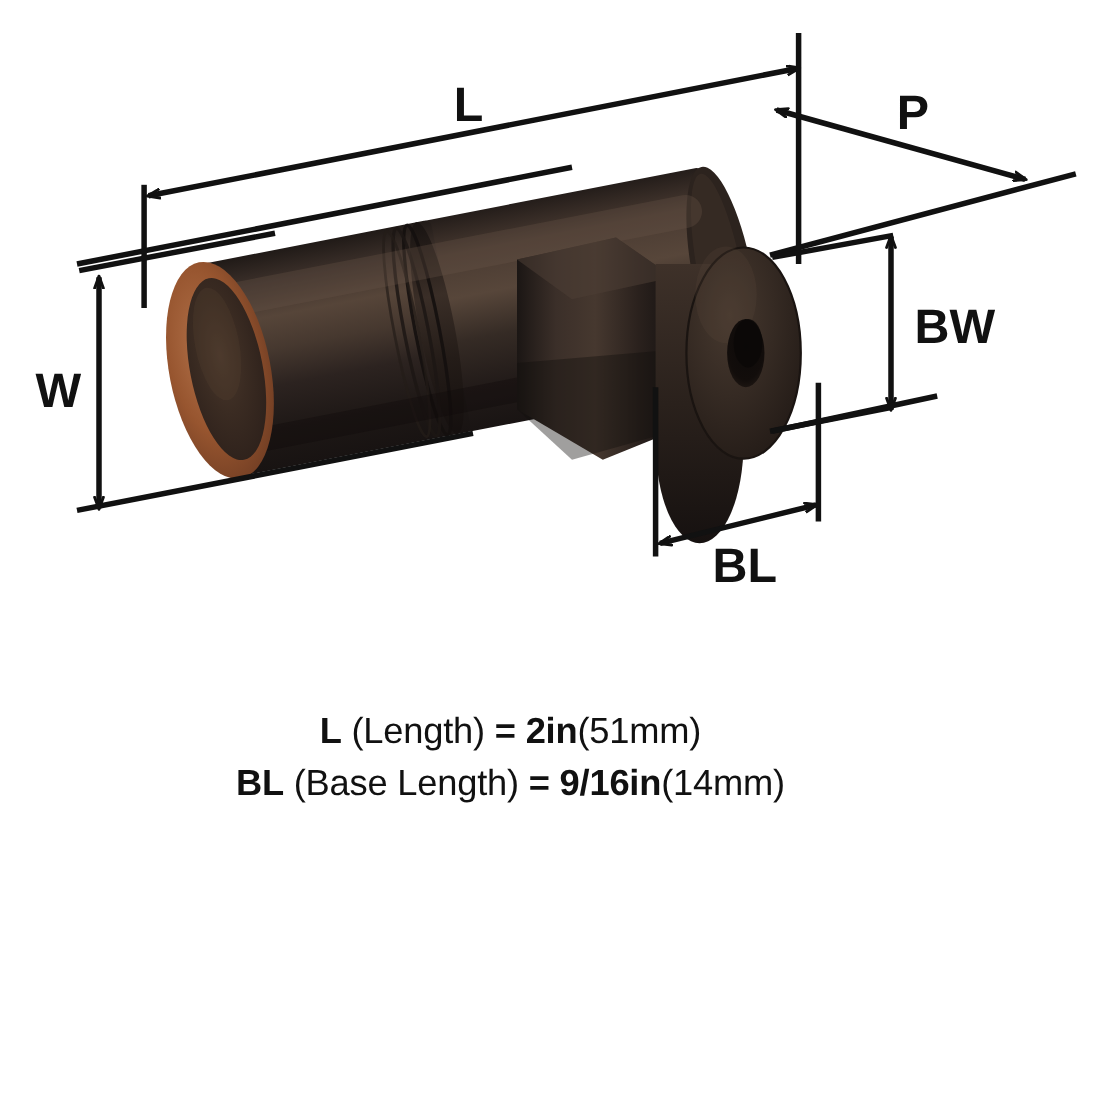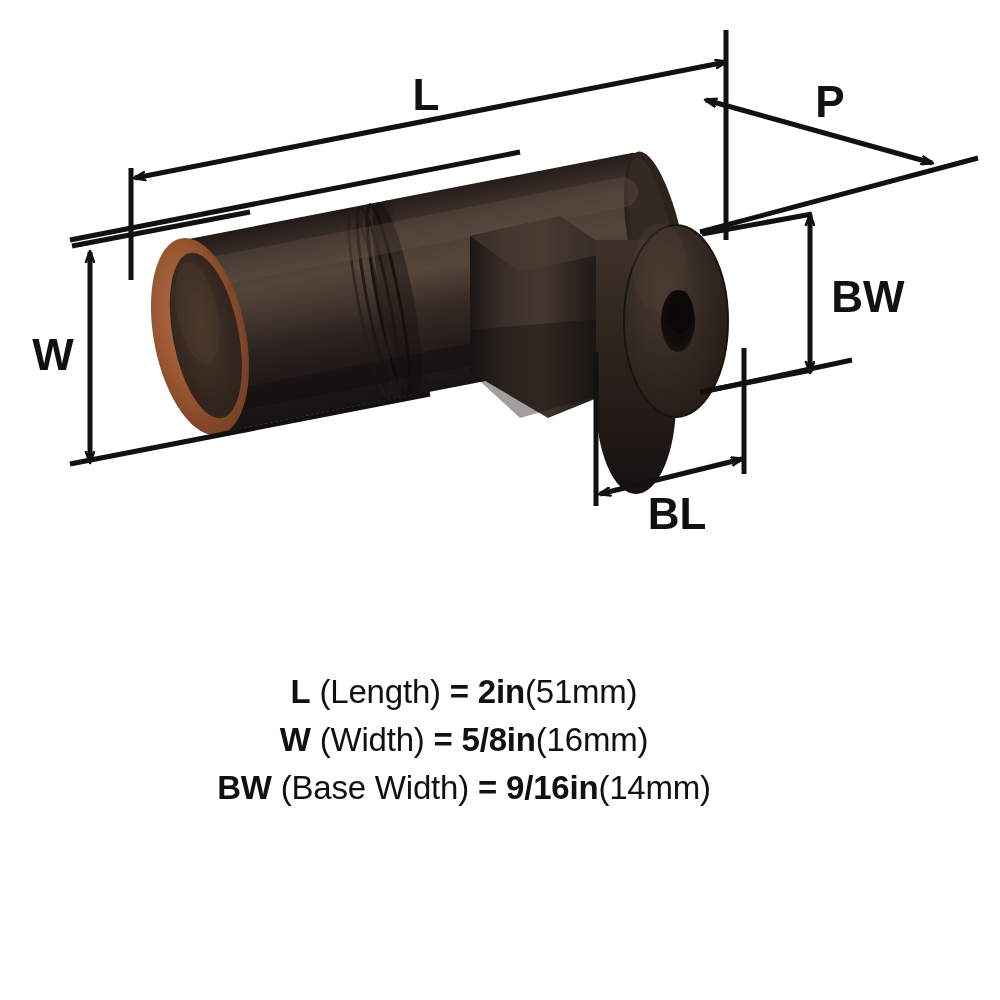--- a/index.html
+++ b/index.html
@@ -34,21 +34,21 @@
   }
   .dim-label {
     font-family: "Liberation Sans", sans-serif;
     font-weight: bold;
     fill: #111111;
   }
 
   #spec-list {
     position: absolute;
     left: 0;
-    top: 668px;
+    top: 640px;
     width: 928px;
     text-align: center;
   }
   .spec-row {
     height: 48px;
     line-height: 48px;
     white-space: nowrap;
     font-size: 33px;
     letter-spacing: -0.2px;
   }
@@ -233,25 +233,22 @@
       <text class="dim-label" x="677" y="529" font-size="44" text-anchor="middle">BL</text>
     </svg>
   </div>
 
   <div id="spec-list">
 
     <div class="spec-row">
       <span class="abbr">L</span><span> </span><span class="descr">(Length)</span><span> </span><span class="eq">=</span><span> </span><span class="value">2in</span><span class="metric">(51mm)</span>
     </div>
 
+
+
     <div class="spec-row">
-      <span class="abbr">W</span><span> </span><span class="descr">(Width)</span><span> </span><span class="eq">=</span><span> </span><span class="value">5/8in</span><span class="metric">(16mm)</span>
+      <span class="abbr">BL</span><span> </span><span class="descr">(Base Length)</span><span> </span><span class="eq">=</span><span> </span><span class="value">9/16in</span><span class="metric">(14mm)</span>
     </div>
 
 
-
-    <div class="spec-row">
-      <span class="abbr">BW</span><span> </span><span class="descr">(Base Width)</span><span> </span><span class="eq">=</span><span> </span><span class="value">9/16in</span><span class="metric">(14mm)</span>
-    </div>
-
   </div>
 
 </div>
 
 </body></html>

